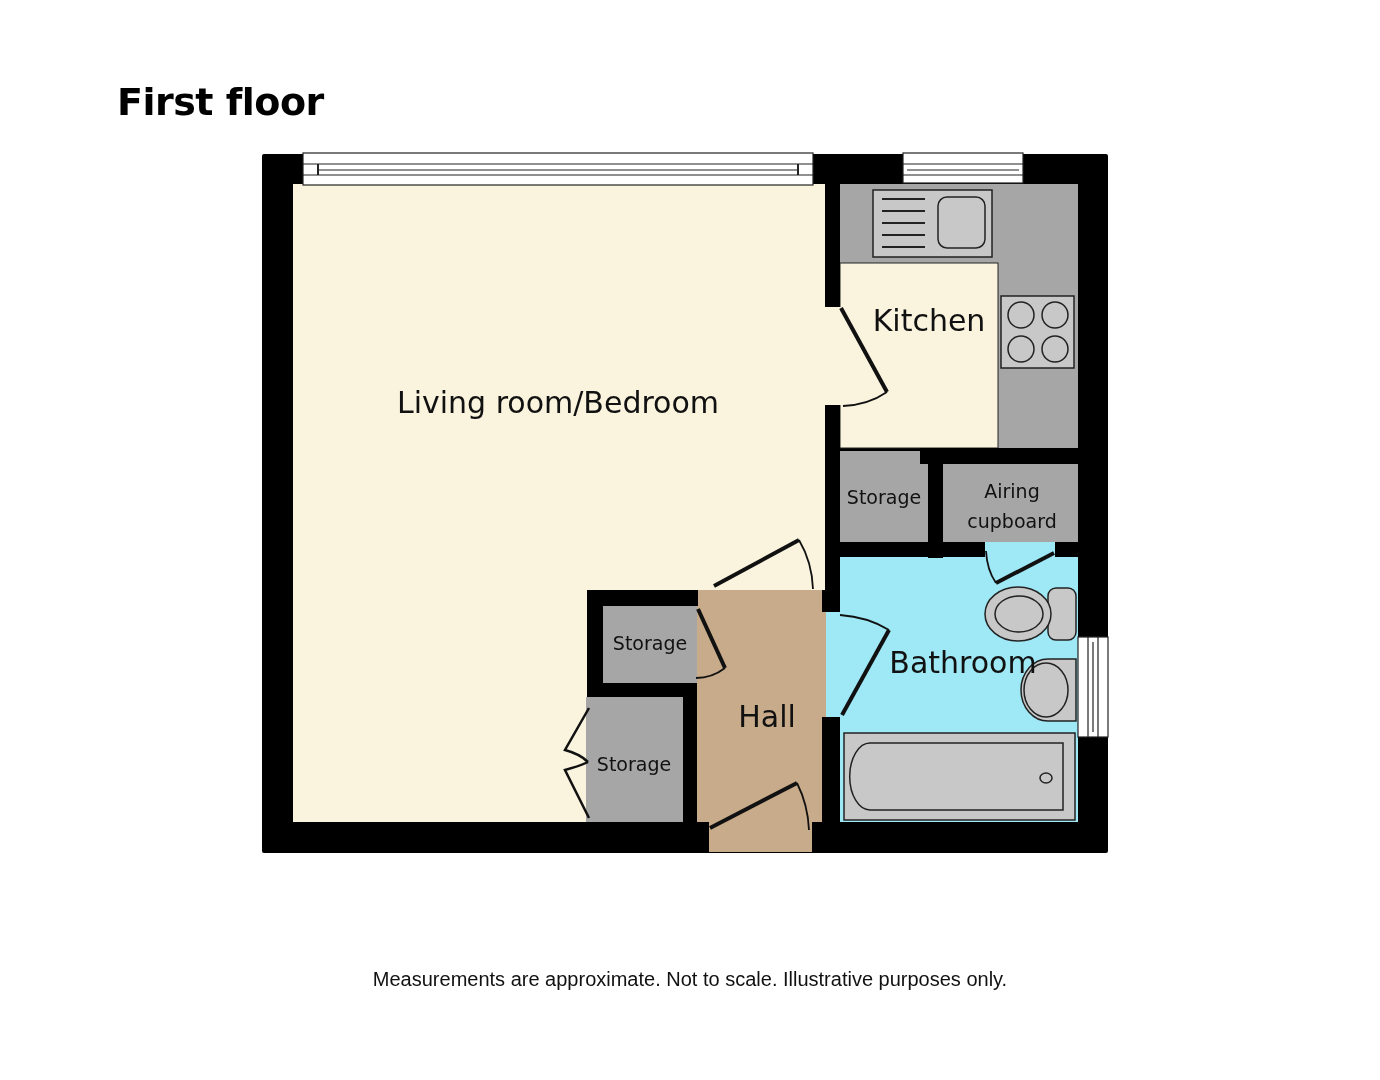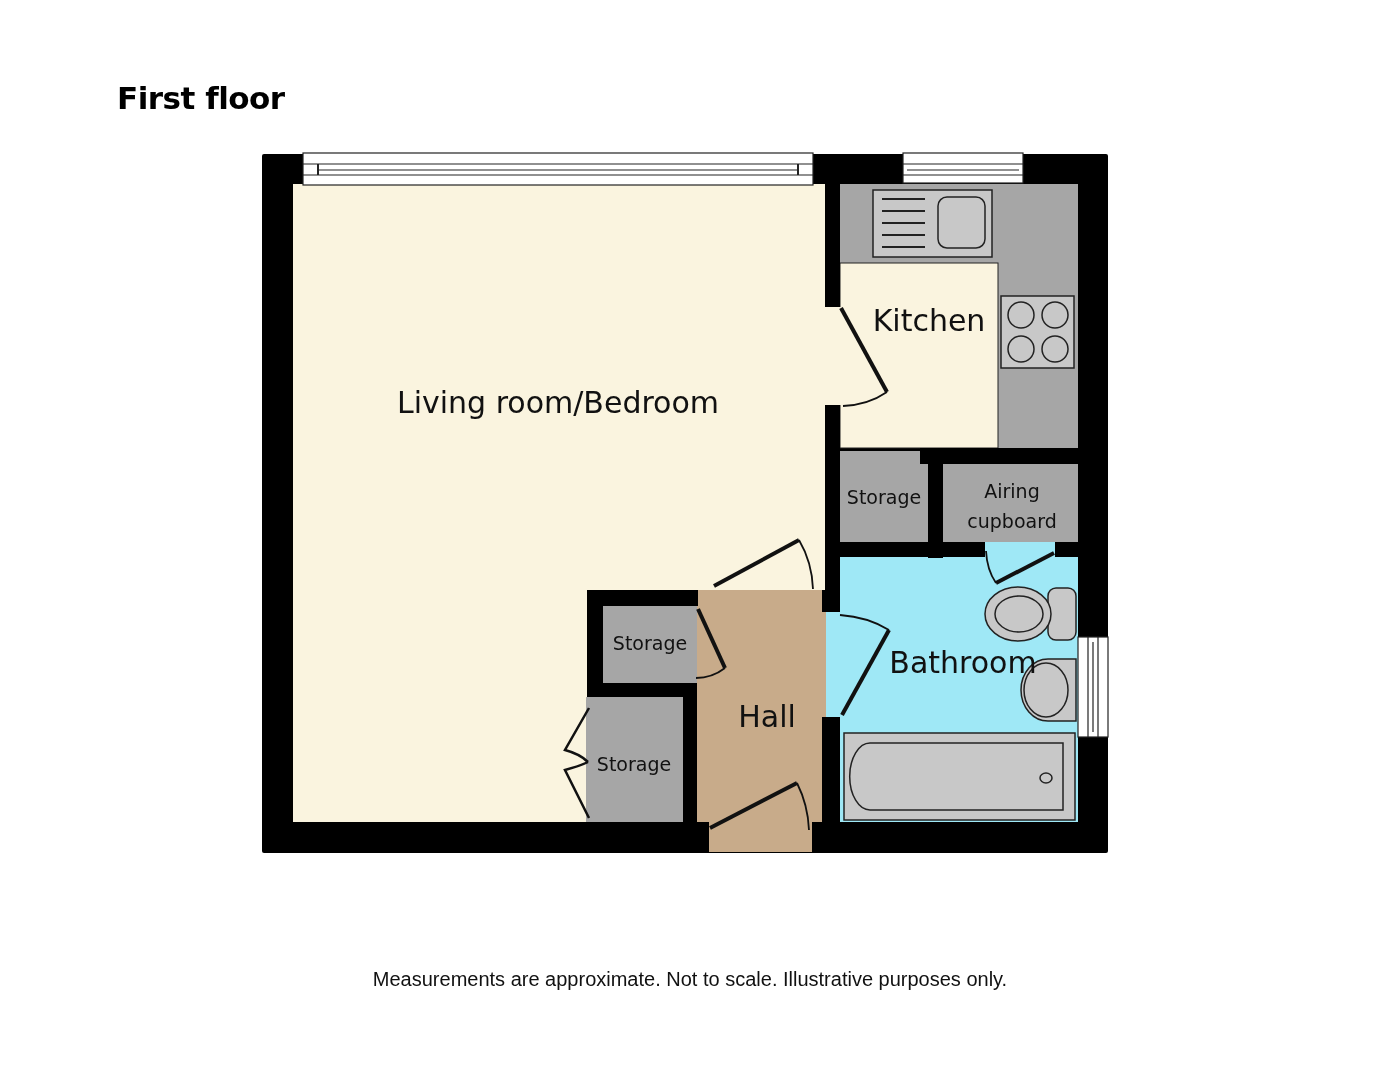--- a/index.html
+++ b/index.html
@@ -1,18 +1,18 @@
 <!DOCTYPE html>
 <html><head>
 <meta charset="utf-8">
 <style>
   html, body { margin: 0; padding: 0; background: #ffffff; }
   body { width: 1380px; height: 1080px; position: relative; overflow: hidden;
          font-family: "DejaVu Sans", "Liberation Sans", sans-serif; }
-  .title { position: absolute; left: 117px; top: 80px; font-size: 31px; font-weight: bold;
+  .title { position: absolute; left: 117px; top: 80px; font-size: 38px; font-weight: bold;
            color: #000; letter-spacing: -0.5px; font-family: "DejaVu Sans", sans-serif; }
   .footer { position: absolute; left: 0; width: 1380px; top: 968px; text-align: center;
             font-size: 20px; color: #111; font-family: "Liberation Sans", sans-serif; }
   svg.plan { position: absolute; left: 0; top: 0; }
   .lbl { font-family: "DejaVu Sans", "Liberation Sans", sans-serif; fill: #111; }
 </style>
 </head>
 <body>
 
 <div class="title">First floor</div>

